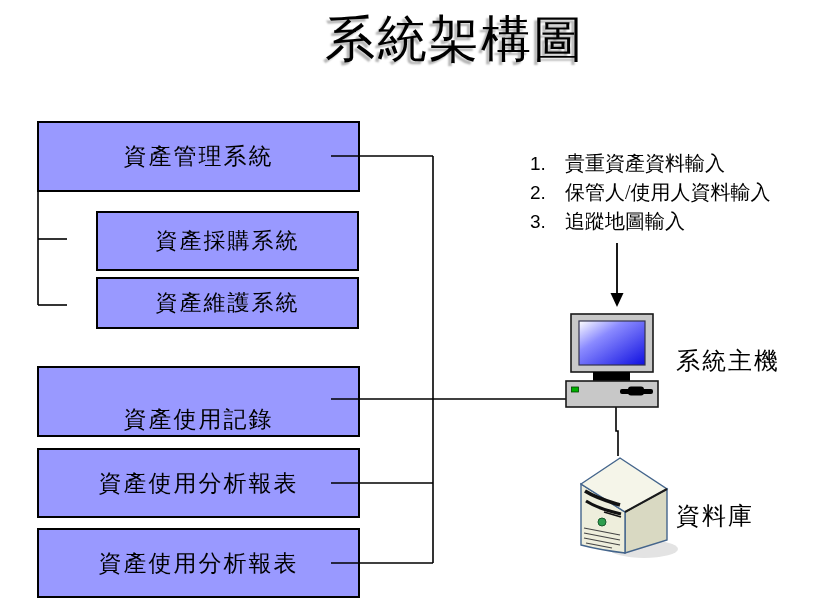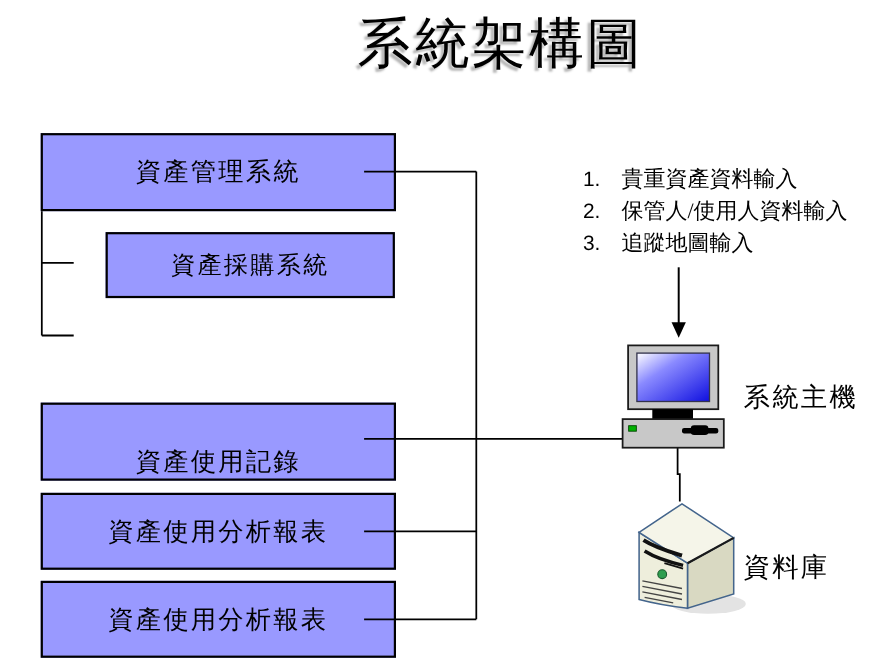--- a/index.html
+++ b/index.html
@@ -69,20 +69,23 @@
 
 <div class="slide">
 
   <div class="title">系統架構圖</div>
 
   <div class="pbox" id="box-main">
     <span>資產管理系統</span>
   </div>
   <div class="pbox small" id="box-procure">
     <span>資產採購系統</span>
+  </div>
+  <div class="pbox small" id="box-maintain">
+    <span>資產維護系統</span>
   </div>
   <div class="pbox" id="box-usage">
     <span>資產使用記錄</span>
   </div>
   <div class="pbox" id="box-tracking">
     <span>資產使用分析報表</span>
   </div>
   <div class="pbox" id="box-report">
     <span>資產使用分析報表</span>
   </div>

